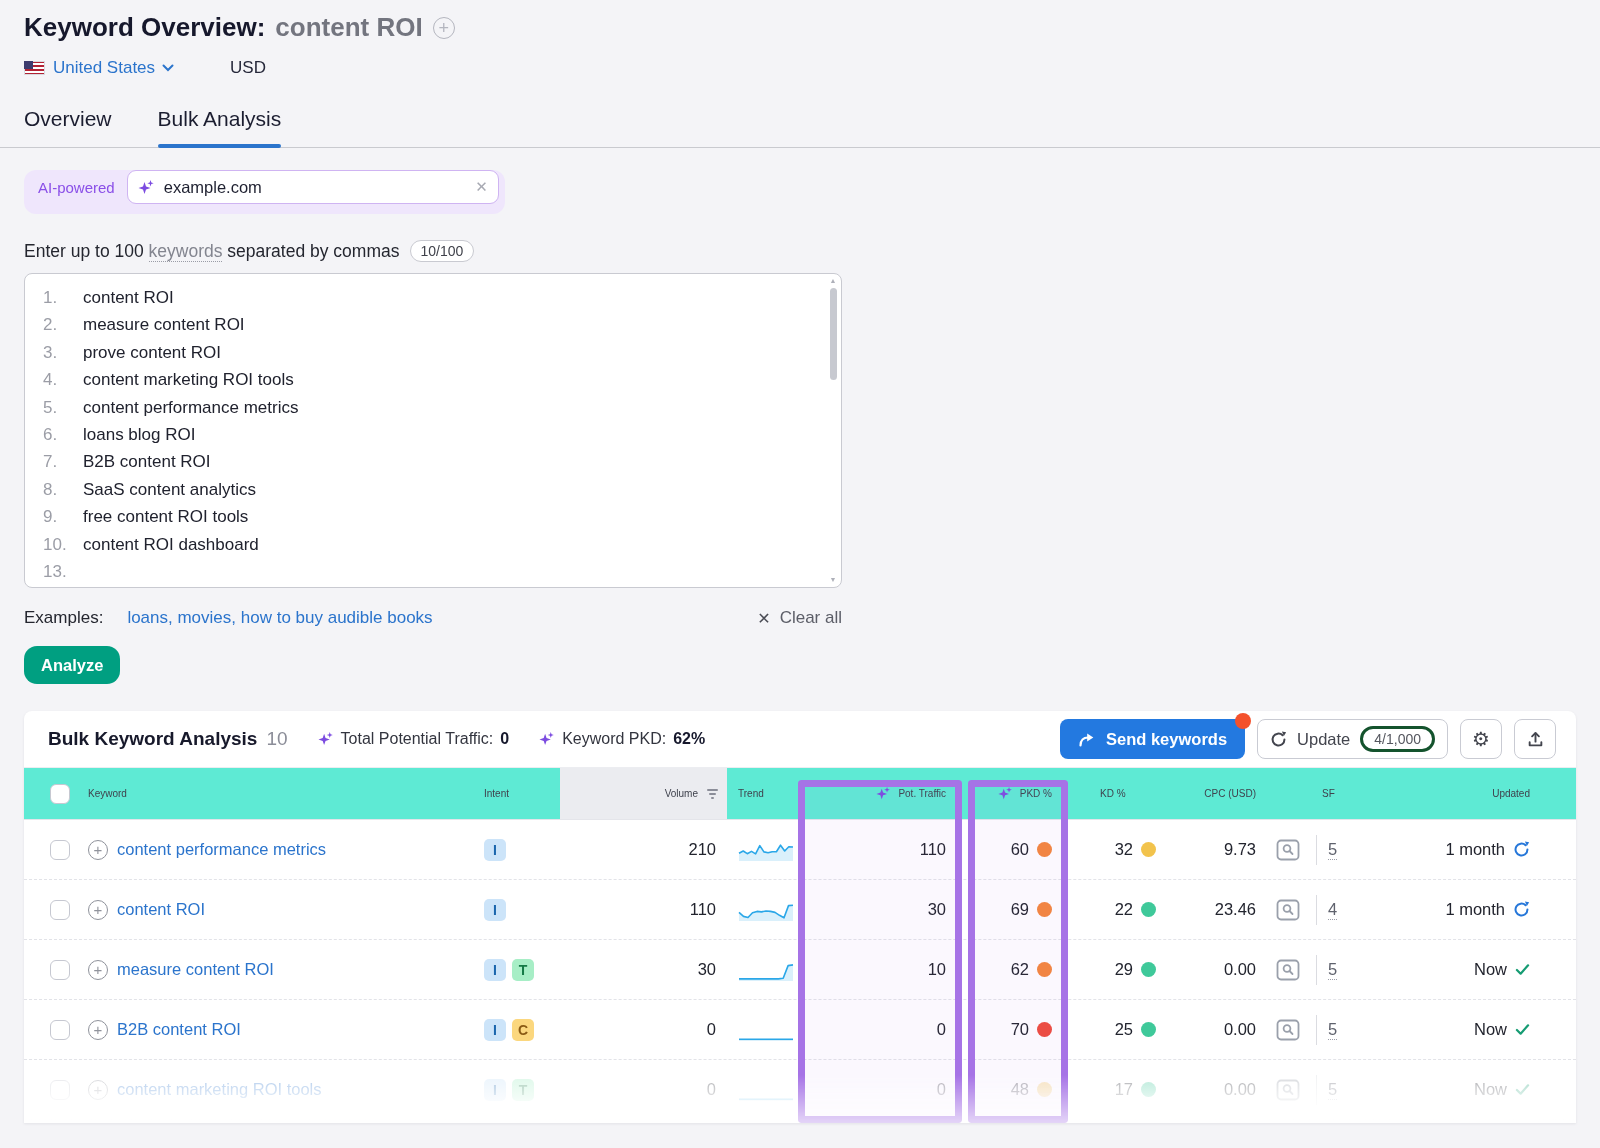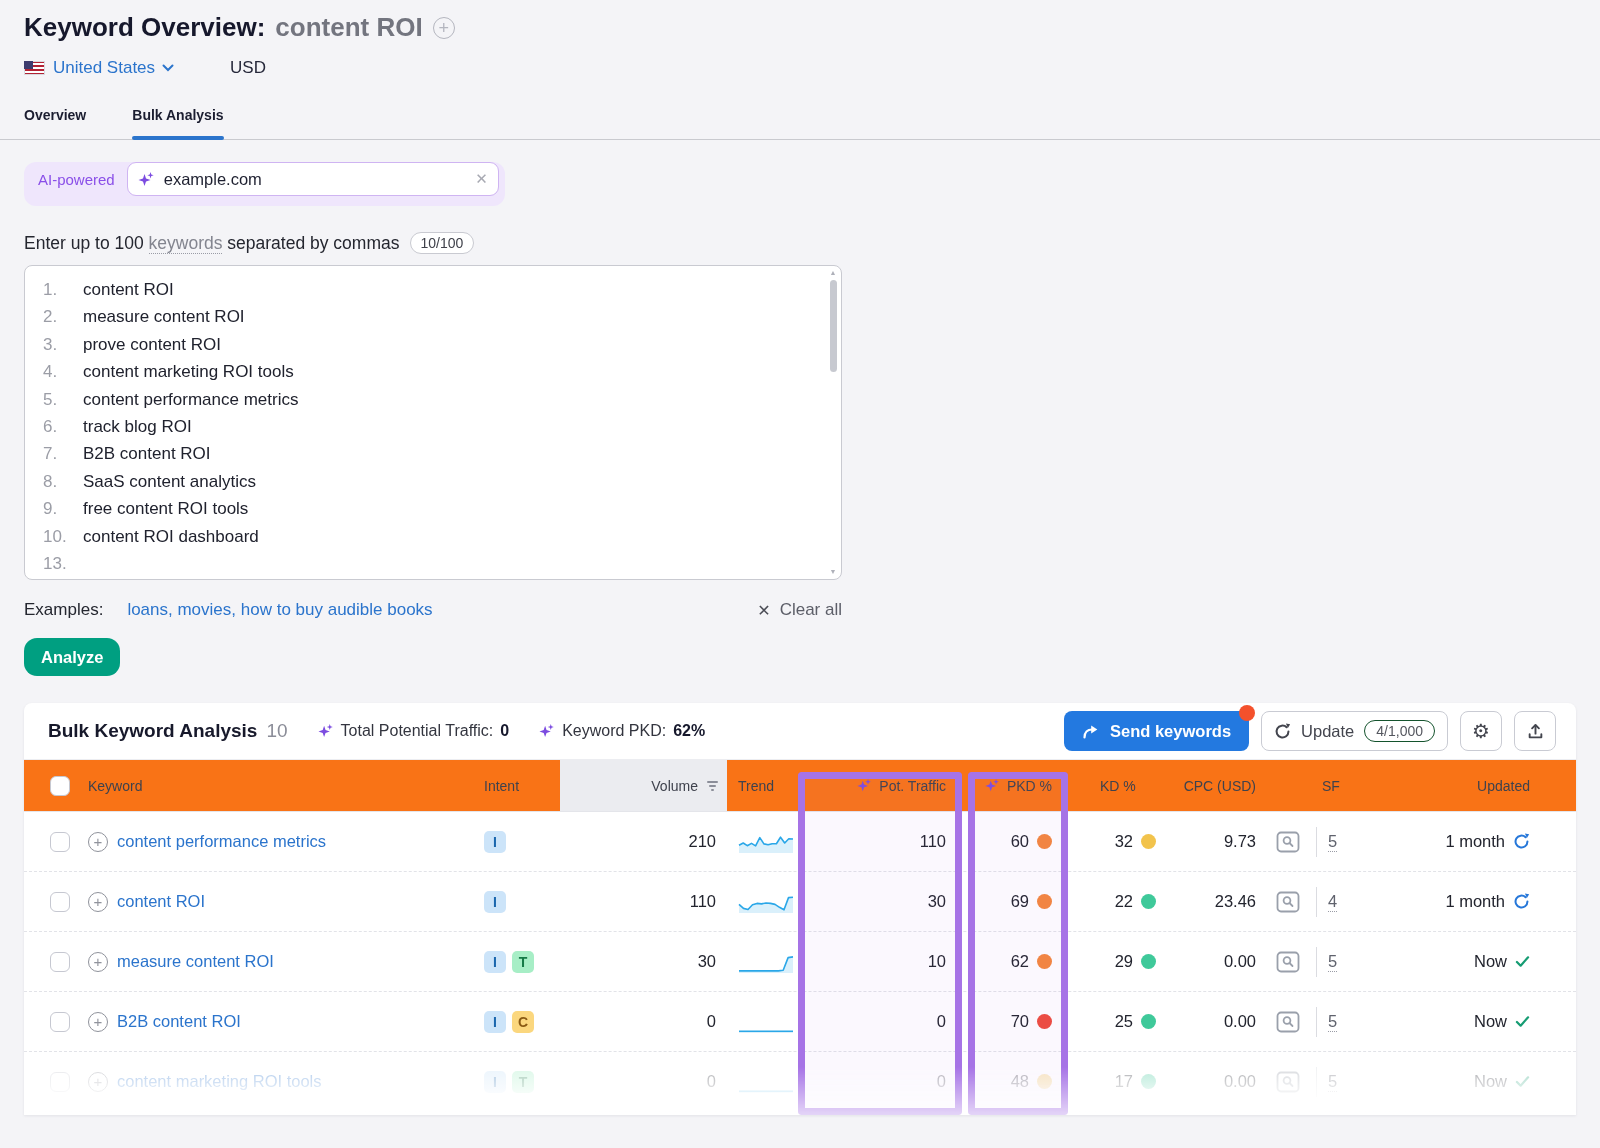--- a/index.html
+++ b/index.html
@@ -17,21 +17,21 @@
 
   .loc-row { margin-top:12px; display:flex; align-items:center; gap:8px; height:26px; }
   .flag { width:21px; height:14px; position:relative; background:repeating-linear-gradient(#b22234 0 2px,#fff 2px 4px); box-shadow:0 0 0 1px #d8d9de inset; }
   .flag::after { content:''; position:absolute; top:0; left:0; width:9px; height:8px; background:#3c3b6e; }
   .loc-link { display:flex; align-items:center; gap:7px; font-size:17px; color:var(--accent-blue,#2b74cc); cursor:pointer; text-decoration:none; }
   .currency { font-size:17px; color:#26283a; margin-left:48px; }
 
   
   .tabs-wrap { margin:26px -24px 0; padding:0 24px; border-bottom:1px solid #c9cacf; }
   .tabs { display:flex; gap:46px; }
-  .tab { font-size:14px; font-weight:700; color:#1b1d30; padding-bottom:16px; position:relative; cursor:pointer; }
+  .tab { font-size:21px; font-weight:400; color:#1b1d30; padding-bottom:16px; position:relative; cursor:pointer; }
   .tab.active::after { content:''; position:absolute; left:0; right:0; bottom:-1px; height:4px; border-radius:2px; background:var(--accent-blue,#2b74cc); }
 
   
   .ai-pill { margin-top:22px; display:inline-flex; align-items:center; gap:12px; background:#efe6fc; border-radius:12px; padding:5px 6px 15px 14px; height:44px; }
   .ai-label { font-size:15px; font-weight:500; color:var(--ai-purple,#8a4fe8); }
   .ai-input { display:flex; align-items:center; background:#fff; border:1px solid #cfb4f2; border-radius:9px; height:34px; width:372px; padding:0 10px 0 10px; gap:9px; }
   .ai-input .ai-value { font-size:16.5px; color:#1e2030; flex:1; }
   .x-icon { color:#a7a9b2; font-size:15px; cursor:pointer; }
 
   
@@ -64,27 +64,27 @@
   .card { margin-top:27px; background:#fff; border-radius:8px 8px 0 0; box-shadow:0 1px 3px rgba(20,22,45,.08); height:412px; position:relative; overflow:hidden; }
   .card-head { height:57px; display:flex; align-items:center; padding:0 20px 0 24px; border-bottom:1px solid #ecedf1; }
   .card-title { font-size:19px; font-weight:700; color:#17192b; }
   .card-count { font-size:19px; color:#8b8d98; margin-left:9px; }
   .stat { display:flex; align-items:center; gap:7px; font-size:16px; color:#33353f; margin-left:30px; }
   .stat b { color:#16182c; }
   .head-actions { margin-left:auto; display:flex; align-items:center; gap:12px; }
   .btn-send { position:relative; display:flex; align-items:center; gap:10px; background:var(--send-blue,#2379e0); color:#fff; border:none; border-radius:8px; height:40px; padding:0 18px; font-size:16.5px; font-weight:600; cursor:pointer; font-family:inherit; }
   .noti-dot { position:absolute; top:-6px; right:-6px; width:16px; height:16px; border-radius:50%; background:var(--notification-red,#f4512c); }
   .btn-update { display:flex; align-items:center; gap:10px; background:#fff; border:1px solid #c9cbd3; border-radius:8px; height:40px; padding:0 12px; font-size:16.5px; color:#43454e; cursor:pointer; font-family:inherit; }
-  .quota { font-size:14px; color:#55575f; border:1px solid #14532d; border-radius:13px; padding:2px 11px; }
+  .quota { font-size:14px; color:#55575f; border:3px solid #14532d; border-radius:13px; padding:2px 11px; }
   .btn-icon { width:42px; height:40px; background:#fff; border:1px solid #c9cbd3; border-radius:8px; display:flex; align-items:center; justify-content:center; cursor:pointer; }
   .gear { font-family:"DejaVu Sans",sans-serif; font-size:20px; color:#43454e; line-height:1; }
 
   
   .table { position:relative; height:355px; }
-  .thead { position:relative; height:52px; background:#f97316; border-bottom:1px solid #e4e5ea; font-size:14px; color:#3f424d; }
+  .thead { position:relative; height:52px; background:#5eead4; border-bottom:1px solid #e4e5ea; font-size:10px; color:#3f424d; }
   .th,.td { position:absolute; top:0; height:100%; display:flex; align-items:center; }
   .tr { position:relative; height:60px; border-bottom:1px dashed #e2e3e8; font-size:16.5px; color:#22242e; }
   .tr.faded { opacity:.5; }
 
   .c-check { left:26px; width:22px; }
   .checkbox { width:20px; height:20px; border:1.5px solid #c6c8d1; border-radius:6px; background:#fff; cursor:pointer; }
   .c-kw { left:64px; gap:9px; }
   .kw-link { color:var(--accent-blue,#2b74cc); font-weight:500; text-decoration:none; cursor:pointer; }
   .c-intent { left:460px; gap:6px; }
   .badge { width:22px; height:22px; border-radius:5px; display:inline-flex; align-items:center; justify-content:center; font-weight:700; font-size:14px; }
@@ -189,21 +189,21 @@
         <li>
           <span class="num">4.</span>
           <span class="kwt">content marketing ROI tools</span>
         </li>
         <li>
           <span class="num">5.</span>
           <span class="kwt">content performance metrics</span>
         </li>
         <li>
           <span class="num">6.</span>
-          <span class="kwt">track blog ROI</span>
+          <span class="kwt">loans blog ROI</span>
         </li>
         <li>
           <span class="num">7.</span>
           <span class="kwt">B2B content ROI</span>
         </li>
         <li>
           <span class="num">8.</span>
           <span class="kwt">SaaS content analytics</span>
         </li>
         <li>

